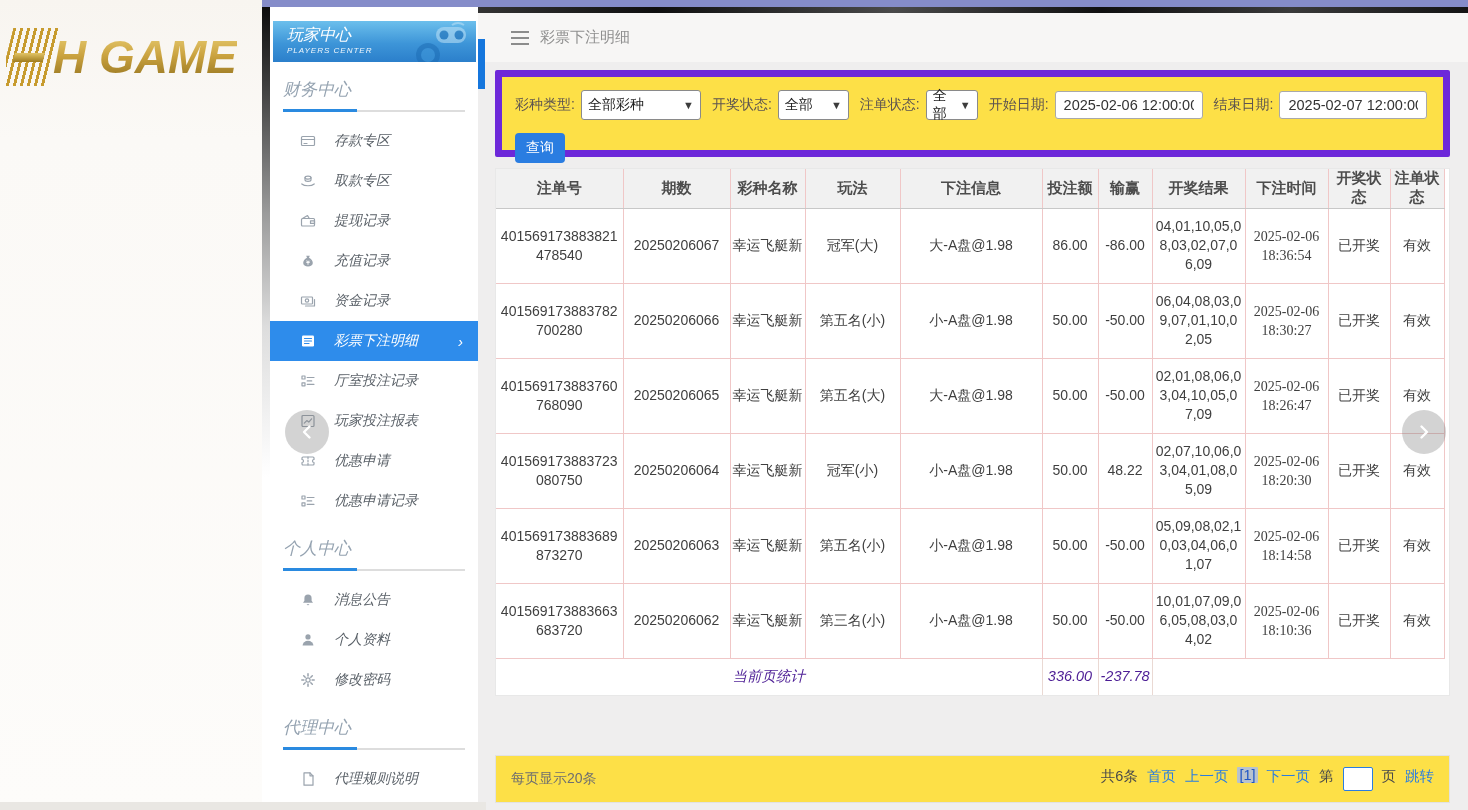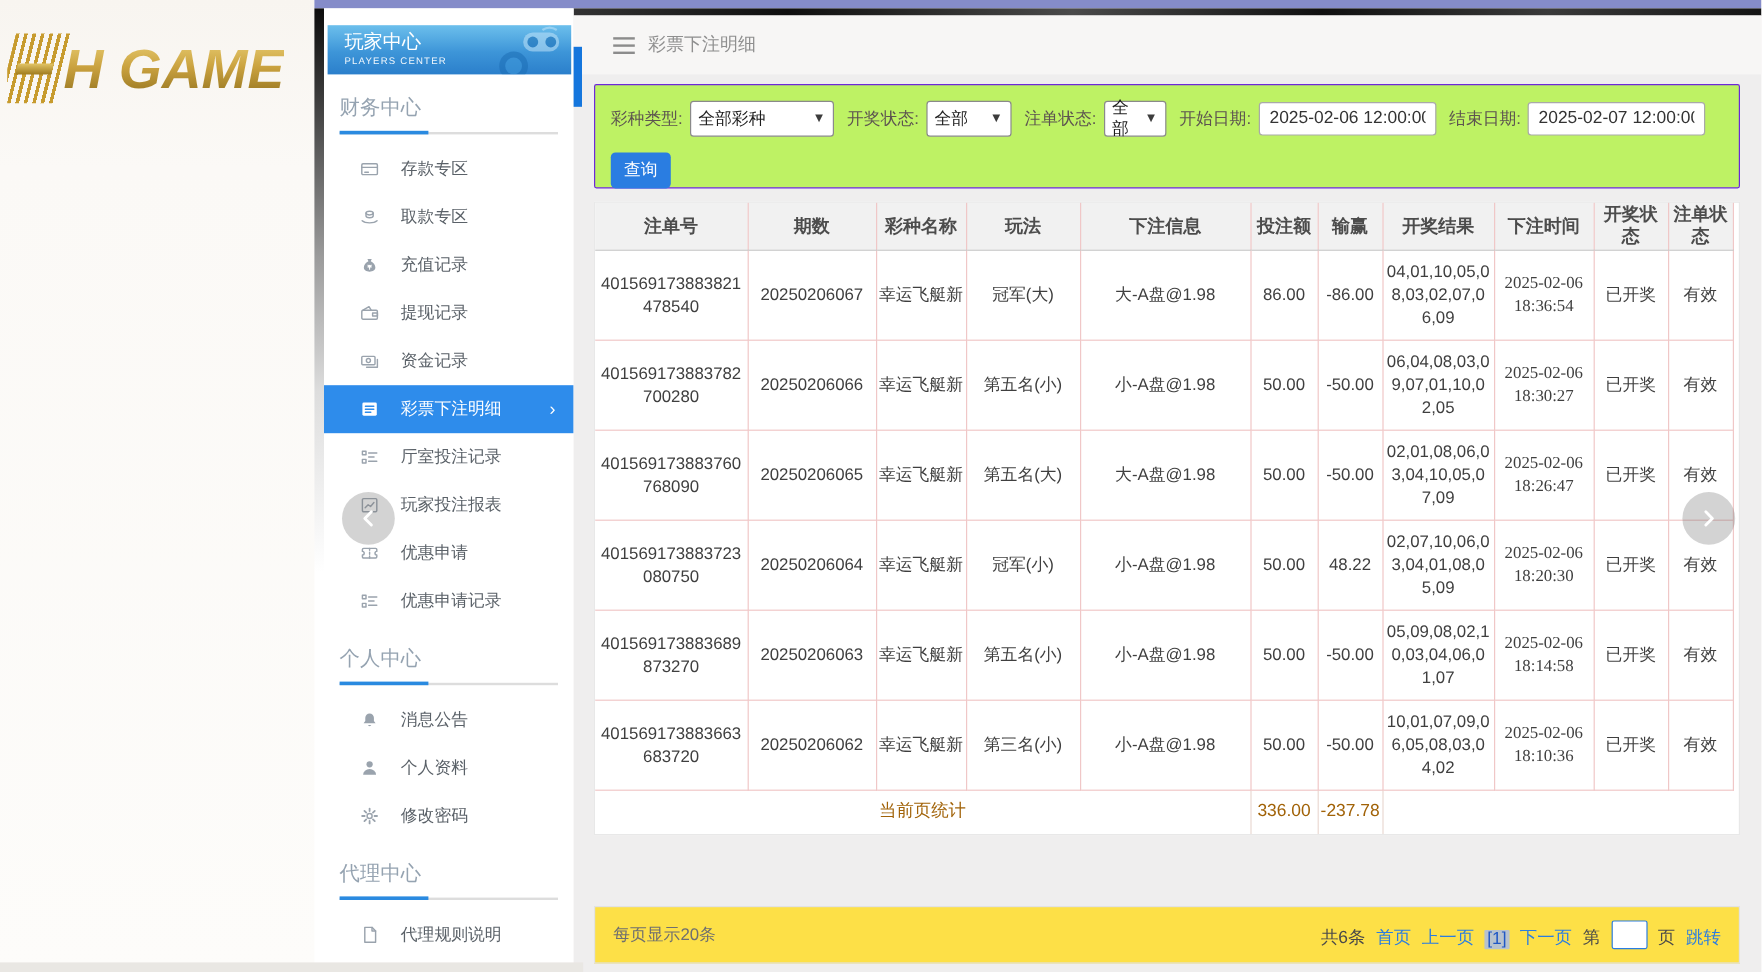--- a/index.html
+++ b/index.html
@@ -22,21 +22,21 @@
     -webkit-background-clip:text; background-clip:text; color:transparent; }
 
   
   .top-strip { position:absolute; left:262px; top:0; width:1206px; height:7px; background:#858cc9; }
   .side-dark-edge { position:absolute; left:262px; top:7px; width:8px; height:470px;
     background:linear-gradient(180deg,#0d0d0d 0%,#3c3c3c 16%,#9b9b9b 44%,#ddd 68%,rgba(250,248,245,0) 100%); }
   .main-dark-strip { position:absolute; left:478px; top:7px; width:990px; height:6px;
     background:linear-gradient(90deg,#333,#0f0f0f 18%,#4a4a4a 42%,#101010 63%,#3a3a3a 82%,#141414); }
 
   
-  .sidebar { position:absolute; left:270px; top:7px; width:208px; height:602px; background:#fff; }
+  .sidebar { position:absolute; left:270px; top:7px; width:208px; height:602px; background:#fff;font-style:italic; }
   .banner { margin:14px 2px 0 3px; height:41px; position:relative; overflow:hidden;
     background:linear-gradient(180deg,#6cbfec 0%,#3d95d8 55%,#2b7fcb 100%); }
   .banner-title { position:absolute; left:14px; top:4px; color:#fff; font-size:16px; }
   .banner-sub { position:absolute; left:14px; top:25px; color:rgba(255,255,255,.92); font-size:8px; letter-spacing:1px; }
   .banner-decor { position:absolute; right:4px; top:0; opacity:.55; }
   .side-section-title { margin:16px 13px 0; font-size:17px; color:#95a3b1; font-weight:400; }
   .side-divider { margin:9px 13px 9px; height:2px; background:#ddd; position:relative; }
   .side-divider .blue { position:absolute; left:0; top:-1px; height:3px; width:74px; background:#2a8ae0; }
   .menu-item { height:40px; display:flex; align-items:center; padding-left:30px; cursor:pointer;
     color:#5a6168; font-size:14px; }
@@ -49,50 +49,50 @@
   
   .content { position:absolute; left:478px; top:13px; width:990px; height:797px; background:#efeeee; }
   .content-header { height:49px; background:#f7f6f5; display:flex; align-items:center; padding-left:33px; }
   .blue-tick { position:absolute; left:0; top:26px; width:7px; height:50px; background:#1576dd; }
   .hamburger { width:18px; height:14px; display:flex; flex-direction:column; justify-content:space-between; cursor:pointer; }
   .hamburger span { display:block; height:2px; background:#8c8c8c; }
   .content-title { margin-left:11px; color:#8f8f8f; font-size:15px; }
 
   
   .filter-card { position:absolute; left:17px; top:57px; width:955px; height:87px;
-    background:#bef264; border:1px solid #6d28d9; border-radius:2px; }
+    background:#fde047; border:7px solid #6d28d9; border-radius:2px; }
   .filter-row { display:flex; align-items:center; margin:13px 0 0 13px; font-size:14px; color:#5d5450; }
   .f-label { margin-right:6px; white-space:nowrap; }
   .select { height:30px; border:1px solid #8a8a8a; border-radius:3px; background:#fff; color:#1d1d1d;
     display:flex; align-items:center; justify-content:space-between; padding:0 6px; margin-right:11px; cursor:pointer; }
   .select .caret { color:#3c3c3c; font-size:11px; margin-left:6px; }
   .sel-type { width:120px; } .sel-draw { width:71px; } .sel-order { width:52px; }
   .date-input { width:148px; height:28px; border:1px solid #a9a9a9; border-radius:3px; padding:0 8px;
     font-size:14.5px; color:#333; margin-right:11px; font-family:inherit; }
   .search-btn { margin:13px 0 0 13px; width:50px; height:30px; background:#2a7de1; color:#fff;
     border:none; border-radius:4px; font-size:14px; cursor:pointer; }
 
   
   .table-card { position:absolute; left:17px; top:155px; width:955px; background:#fff; border:1px solid #e8e8e8; }
   table.bets { border-collapse:collapse; table-layout:fixed; width:948px; font-size:14px; color:#3f3f3f; }
   .bets th { height:39px; background:#f1f1f1; color:#4c4c4c; font-weight:bold; font-size:15px;
     border-bottom:1px solid #c8c8c8; border-right:1px solid #f0c7c7; padding:0 1px; }
   .bets td { border-right:1px solid #f0c7c7; border-bottom:1px solid #f0c7c7; text-align:center;
     padding:6px 2px; height:75px; line-height:19px; word-break:break-all; background:#fff; }
   .bets td.c8 { word-break:normal;font-family:Liberation Serif, serif; }
   .bets tr.summary td { height:37px; padding:2px; border-bottom:1px solid #ececec; border-right:none;
-    font-size:14.5px; color:#a16207; word-break:normal; }
+    font-size:14.5px; color:#4c1d95; word-break:normal;font-style:italic; }
   .bets tr.summary td.sline { border-right:1px solid #ead9d3; }
   .bets tr.summary:last-child td { border-bottom:none; }
 
   
   .pagination-card { position:absolute; left:17px; top:742px; width:955px; height:48px; background:#fde047;
     border:1px solid #e2e2e2; display:flex; align-items:center; justify-content:space-between; padding:0 15px; }
   .page-size { color:#6f6f6f; font-size:14px; }
-  .pager { display:flex; align-items:flex-end; gap:9px; font-size:14.5px; color:#4a4a4a; }
+  .pager { display:flex; align-items:flex-start; gap:9px; font-size:14.5px; color:#4a4a4a; }
   .plink { color:#2a7de1; cursor:pointer; }
   .pcur { background:#b7c2ce; color:#1f57c5; padding:0 2px; border-radius:1px; cursor:pointer; }
   .pinput { width:30px; height:24px; border:1px solid #2a7de1; border-radius:2px; }
 
   
   .float-btn { position:absolute; width:44px; height:44px; border-radius:50%; border:none;
     background:rgba(110,110,110,.30); display:flex; align-items:center; justify-content:center; cursor:pointer; }
   .float-left { left:285px; top:410px; }
   .float-right { left:1402px; top:410px; }
 
@@ -149,35 +149,35 @@
               <svg viewBox="0 0 16 16" width="16" height="16" fill="none" stroke="currentColor" stroke-width="1.2" stroke-linecap="round" stroke-linejoin="round">
                 <ellipse cx="8" cy="4.6" rx="3" ry="1.5"></ellipse>
                 <path d="M5 4.6v2.2c0 .9 1.3 1.6 3 1.6s3-.7 3-1.6V4.6M1.8 11c2.6 2.3 9.8 2.3 12.4 0"></path>
               </svg>
             </span>
             <span class="mi-label">取款专区</span>
           </div>
           <div class="menu-item">
             <span class="mi-icon">
               <svg viewBox="0 0 16 16" width="16" height="16" fill="none" stroke="currentColor" stroke-width="1.2" stroke-linecap="round" stroke-linejoin="round">
-                <path d="M6.2 2.8h3.6L9 4.8c2.4 1.2 3.8 3.3 3.8 5.2 0 2.2-2.1 3.4-4.8 3.4s-4.8-1.2-4.8-3.4c0-1.9 1.4-4 3.8-5.2z" fill="currentColor" stroke="none"></path>
-                <path d="M6.6 9.4h2.8M8 8v3.4M6.6 8 8 9.4 9.4 8" stroke="#fff" stroke-width="0.9"></path>
-              </svg>
-            </span>
-            <span class="mi-label">充值记录</span>
-          </div>
-          <div class="menu-item">
-            <span class="mi-icon">
-              <svg viewBox="0 0 16 16" width="16" height="16" fill="none" stroke="currentColor" stroke-width="1.2" stroke-linecap="round" stroke-linejoin="round">
                 <path d="M2.5 5.5 7.5 2.6l1.8 2.9"></path>
                 <rect x="1.5" y="5.5" width="13" height="7.5" rx="1"></rect>
                 <path d="M10.5 7.8h4v2.6h-4z"></path>
               </svg>
             </span>
             <span class="mi-label">提现记录</span>
+          </div>
+          <div class="menu-item">
+            <span class="mi-icon">
+              <svg viewBox="0 0 16 16" width="16" height="16" fill="none" stroke="currentColor" stroke-width="1.2" stroke-linecap="round" stroke-linejoin="round">
+                <path d="M6.2 2.8h3.6L9 4.8c2.4 1.2 3.8 3.3 3.8 5.2 0 2.2-2.1 3.4-4.8 3.4s-4.8-1.2-4.8-3.4c0-1.9 1.4-4 3.8-5.2z" fill="currentColor" stroke="none"></path>
+                <path d="M6.6 9.4h2.8M8 8v3.4M6.6 8 8 9.4 9.4 8" stroke="#fff" stroke-width="0.9"></path>
+              </svg>
+            </span>
+            <span class="mi-label">充值记录</span>
           </div>
           <div class="menu-item">
             <span class="mi-icon">
               <svg viewBox="0 0 16 16" width="16" height="16" fill="none" stroke="currentColor" stroke-width="1.2" stroke-linecap="round" stroke-linejoin="round">
                 <rect x="1.5" y="4" width="11" height="7" rx="0.8"></rect>
                 <circle cx="7" cy="7.5" r="1.7"></circle>
                 <path d="M14.5 6.5V13H5.5"></path>
               </svg>
             </span>
             <span class="mi-label">资金记录</span>

